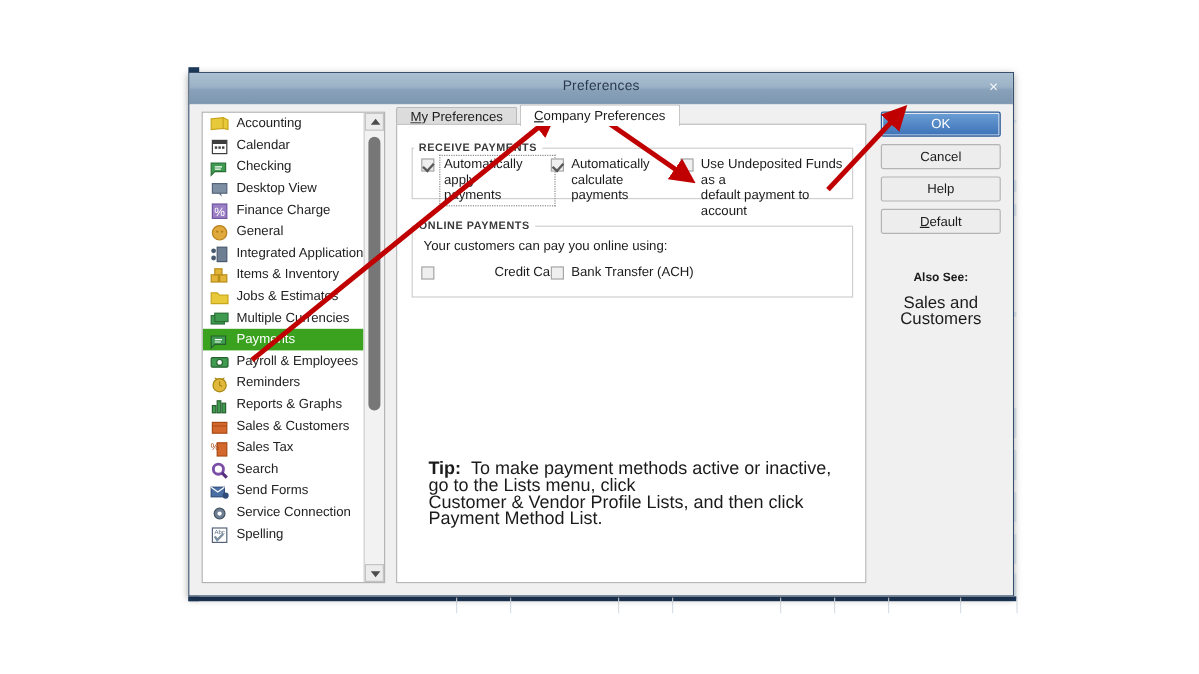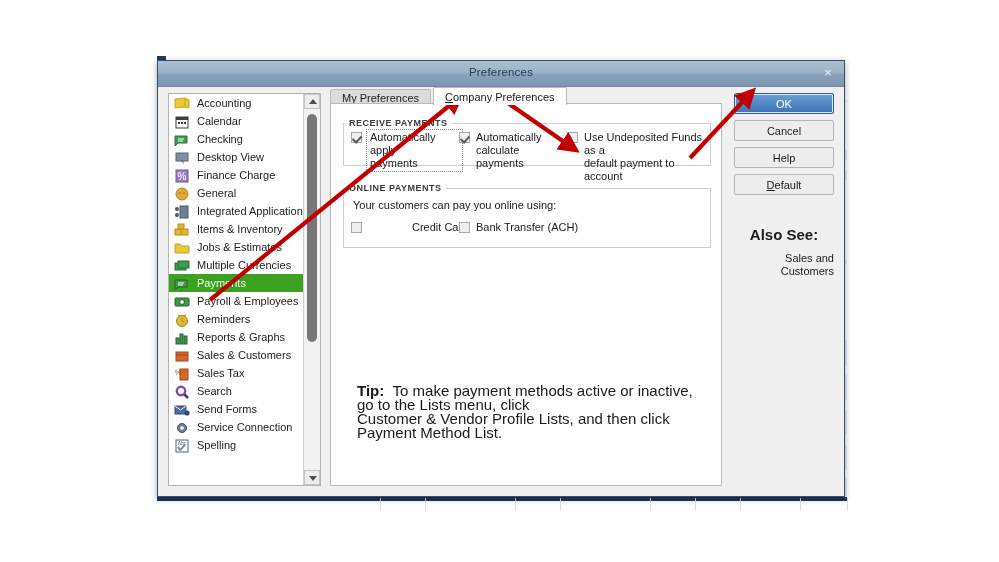--- a/index.html
+++ b/index.html
@@ -33,21 +33,21 @@
     font-size:11.5px;color:#2b3a4d;letter-spacing:.2px;}
   .close-btn{position:absolute;right:8px;top:4px;width:16px;height:16px;
     line-height:16px;text-align:center;color:#f2f6fa;font-size:13px;cursor:pointer;
     font-family:"Liberation Sans",sans-serif;}
 
   .body{position:absolute;left:0;top:26px;right:0;bottom:0;background:#f0f0f0;}
 
   
   .sidebar{position:absolute;left:10px;top:6px;width:153px;height:393px;
     background:#ffffff;border:1px solid #b3b3b3;box-sizing:border-box;overflow:hidden;}
-  .sb-list{position:absolute;left:0;top:0;right:17px;top:0;bottom:0;}
+  .sb-list{position:absolute;left:0;top:0;right:17px;top:0;bottom:0;text-align:center;}
   .sb-item{display:flex;align-items:center;height:18px;padding-left:5px;
     font-size:11px;color:#222;cursor:default;white-space:nowrap;}
   .sb-item.sel{background:#3aa21e;color:#ffffff;}
   .sb-ico{width:17px;height:15px;margin-right:6px;flex:0 0 17px;position:relative;}
   .sb-lab{line-height:18px;}
 
   
   .sb-scroll{position:absolute;right:0;top:0;width:17px;height:100%;
     background:#f2f2f2;border-left:1px solid #cfcfcf;box-sizing:border-box;}
   .sb-arrow{position:absolute;left:0;width:16px;height:15px;background:#ececec;
@@ -89,22 +89,22 @@
   
   .btns{position:absolute;left:576px;top:6px;width:100px;}
   .btn{display:block;width:100px;height:21px;line-height:20px;text-align:center;
     font-size:11px;color:#1b1b1b;background:#ededed;border:1px solid #b4b4b4;
     box-sizing:border-box;border-radius:2px;margin-bottom:6px;cursor:pointer;
     font-family:"Liberation Sans",sans-serif;}
   .btn.primary{background:linear-gradient(180deg,#6b9fd4 0%,#3d72b8 100%);
     color:#ffffff;border:1px solid #2b5a96;box-shadow:0 0 0 1px #dfe7f0 inset;}
   .btn u{text-decoration:underline;}
   .also{position:absolute;left:576px;top:139px;width:100px;text-align:center;}
-  .also-h{font-size:15px;font-weight:bold;color:#1b1b1b;}
-  .also-l{font-size:11px;color:#1b1b1b;line-height:13px;margin-top:9px;cursor:pointer;text-align:right;}
+  .also-h{font-size:10px;font-weight:bold;color:#1b1b1b;}
+  .also-l{font-size:14px;color:#1b1b1b;line-height:13px;margin-top:9px;cursor:pointer;}
 
   
   .arrows{position:absolute;left:0;top:0;width:999px;height:562px;pointer-events:none;}
 </style>
 </head>
 <body>
 
 <div id="root">
 
   <div class="backdrop"></div>

